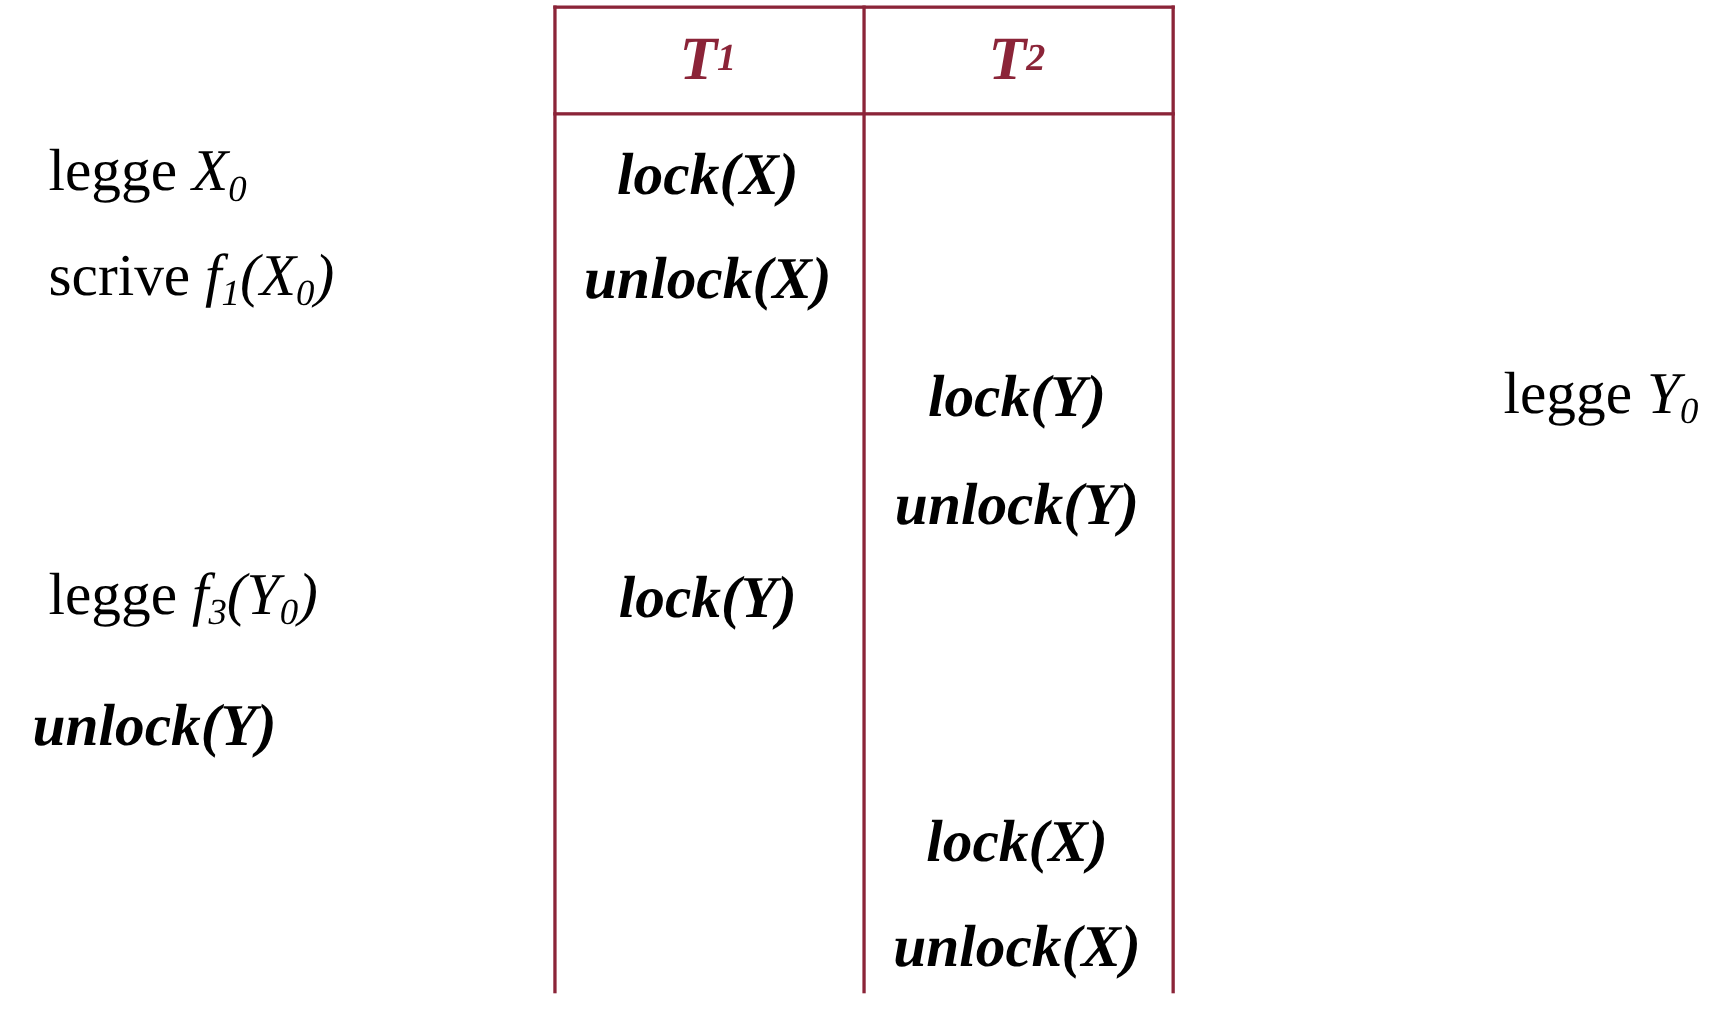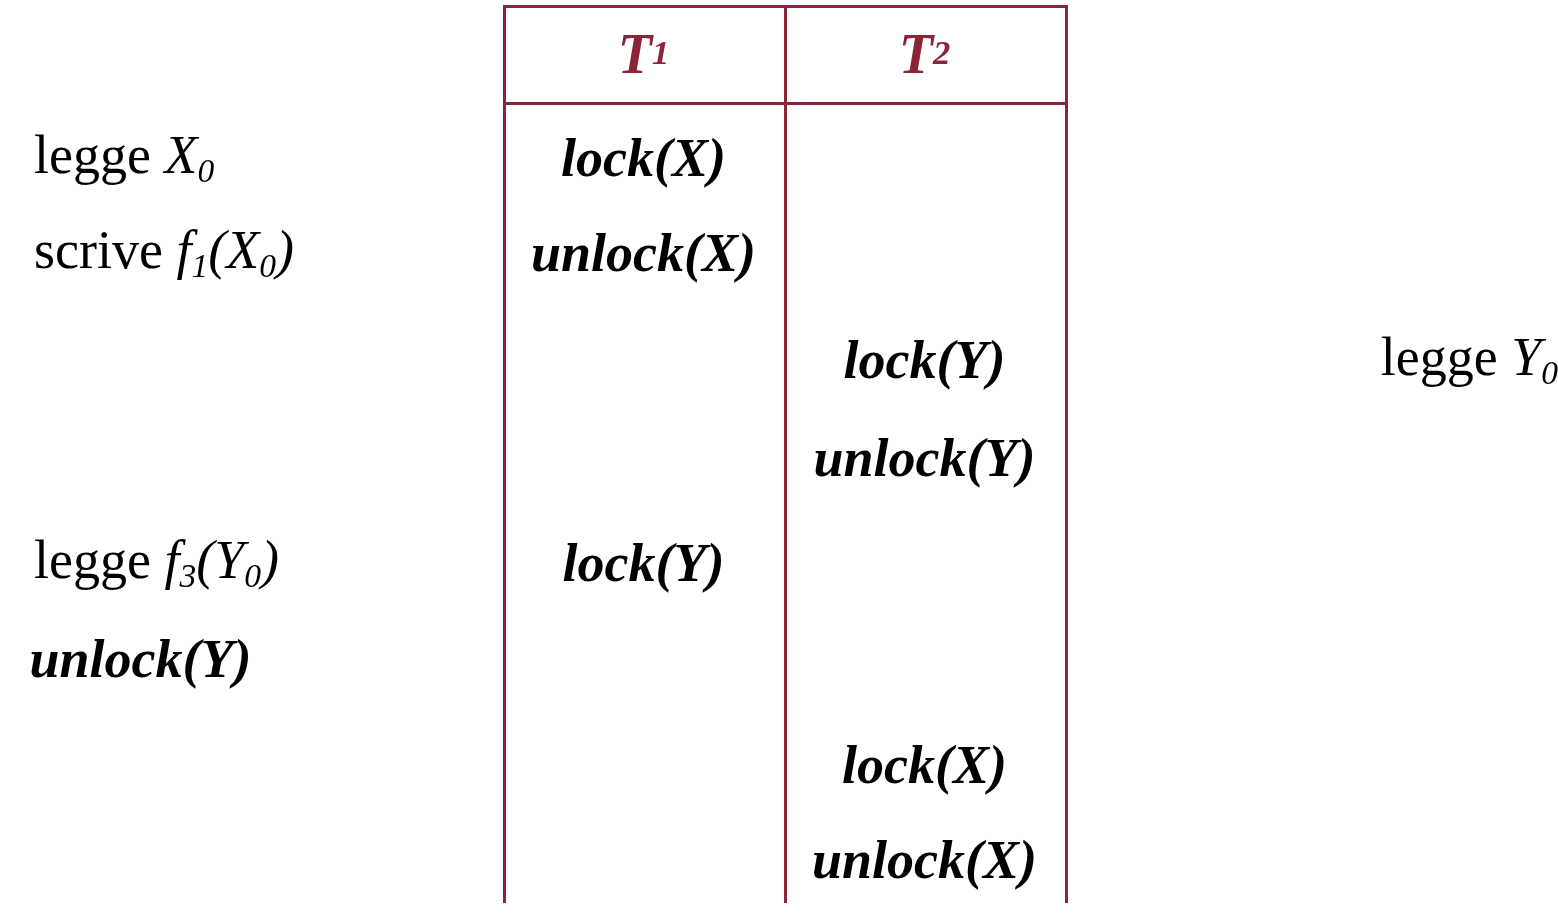--- a/index.html
+++ b/index.html
@@ -59,24 +59,24 @@
     left: 0;
     width: 1558px;
     height: 100px;
     display: flex;
     align-items: center;
     font-size: 54px;
     line-height: 1;
     white-space: nowrap;
   }
   .cell { box-sizing: border-box; overflow: visible; }
-  .cell-left  { width: 503px; padding-left: 34px;  text-align: left;  }
+  .cell-left  { width: 503px; padding-left: 44px;  text-align: left;  }
   .cell-t1    { width: 281px; text-align: center; }
   .cell-t2    { width: 281px; text-align: center; }
-  .cell-right { width: 493px; text-align: right; }
+  .cell-right { width: 493px; padding-right: 14px; text-align: right; }
 
   
   .seg-rm  { font-style: normal; }
   .seg-it  { font-style: italic; }
   .seg-op  { font-style: italic; font-weight: bold; }
   .seg-sub { font-style: italic; font-size: 0.62em; vertical-align: -0.28em; }
   .header-cell .seg-sub { font-weight: bold; }
 </style>
 </head>
 <body>
@@ -117,21 +117,21 @@
         <div class="cell cell-left"></div>
         <div class="cell cell-t1"></div>
         <div class="cell cell-t2"><span class="seg-op">lock(Y)</span></div>
         <div class="cell cell-right"><span class="seg-rm">legge </span><span class="seg-it">Y</span><span class="seg-sub">0</span></div>
       </div>
       <div class="row" style="top: 408px;">
         <div class="cell cell-left"></div>
         <div class="cell cell-t1"></div>
         <div class="cell cell-t2"><span class="seg-op">unlock(Y)</span></div>
       </div>
-      <div class="row" style="top: 513px;">
+      <div class="row" style="top: 493px;">
         <div class="cell cell-left"><span class="seg-rm">legge </span><span class="seg-it">f</span><span class="seg-sub">3</span><span class="seg-it">(Y</span><span class="seg-sub">0</span><span class="seg-it">)</span></div>
         <div class="cell cell-t1"><span class="seg-op">lock(Y)</span></div>
         <div class="cell cell-t2"></div>
         <div class="cell cell-right"></div>
       </div>
       <div class="row" style="top: 609px;">
         <div class="cell cell-t1"><span class="seg-op">unlock(Y)</span></div>
         <div class="cell cell-t2"></div>
         <div class="cell cell-right"></div>
       </div>

